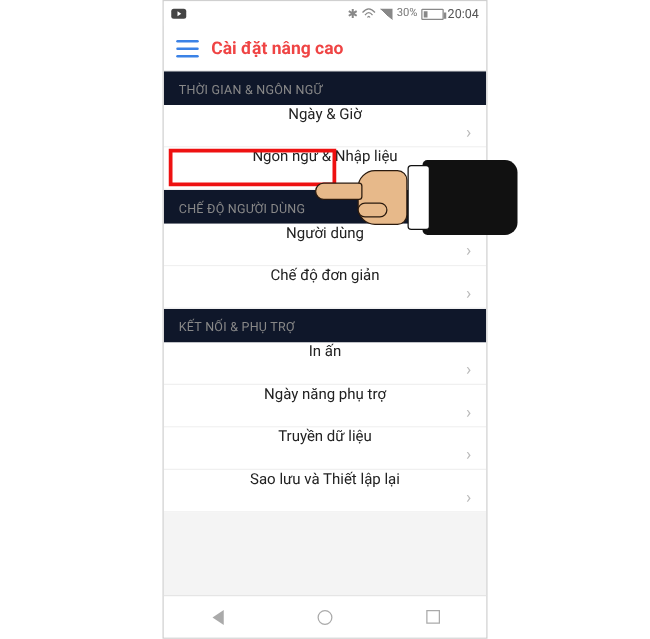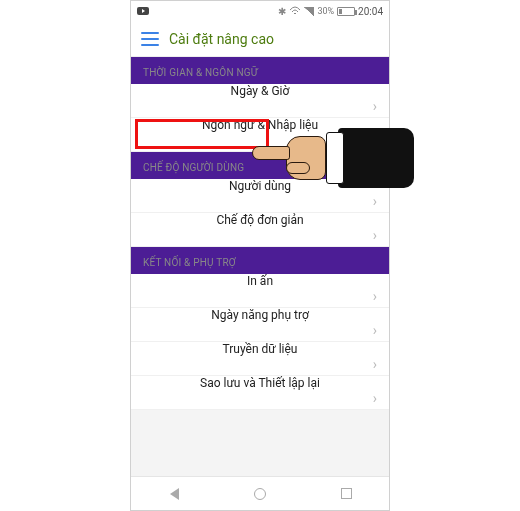--- a/index.html
+++ b/index.html
@@ -4,23 +4,23 @@
 <style>
   * { margin:0; padding:0; box-sizing:border-box; font-family:-apple-system,Roboto,Arial,sans-serif; }
   body { background:#fff; display:flex; justify-content:center; }
   .phone { width:260px; height:511px; margin:0 auto; background:#fff; border:1px solid #d0d0d0; position:relative; overflow:hidden; }
   .status-bar { height:20px; background:#fff; display:flex; align-items:center; padding:0 6px; font-size:10px; color:#555; }
   .status-left { flex:0 0 auto; display:flex; align-items:center; gap:4px;}
   .status-right { margin-left:auto; display:flex; align-items:center; gap:3px; }
   .header { height:36px; display:flex; align-items:center; padding:0 10px; gap:10px; border-bottom:1px solid #eee; }
   .hamburger { width:18px; height:14px; display:flex; flex-direction:column; justify-content:space-between; }
   .hamburger span { display:block; height:2px; background:#3b82e6; border-radius:1px; }
-  .header-title { font-size:14px; color:#4d7c0f; }
+  .header-title { font-size:14px; color:#ef4444;font-weight:bold; }
   .content { background:#f4f4f4; height:calc(100% - 20px - 36px - 34px); overflow:hidden; }
-  .section-header { font-size:10px; color:#888; padding:10px 12px 6px; background:#4c1d95; letter-spacing:.2px; }
+  .section-header { font-size:10px; color:#888; padding:10px 12px 6px; background:#0f172a; letter-spacing:.2px; }
   .row { background:#fff; height:34px; display:flex; align-items:center; padding:0 12px; border-bottom:1px solid #f0f0f0; font-size:12px; color:#222; position:relative;flex-direction:column; }
   .row .chev { margin-left:auto; color:#bbb; font-size:14px; }
   .highlight-box { position:absolute; left:4px; top:1px; width:134px; height:30px; border:3px solid #e11; pointer-events:none; }
   .nav-bar { position:absolute; bottom:0; left:0; right:0; height:34px; background:#fff; border-top:1px solid #e5e5e5; display:flex; justify-content:space-around; align-items:center; }
   .nav-btn { width:30px; height:30px; display:flex; align-items:center; justify-content:center; color:#888; }
   .tri { width:0; height:0; border-top:6px solid transparent; border-bottom:6px solid transparent; border-right:9px solid #aaa; }
   .circ { width:12px; height:12px; border:1.5px solid #aaa; border-radius:50%; }
   .sq { width:11px; height:11px; border:1.5px solid #aaa; }
   
   .hand { position:absolute; left:264px; top:118px; width:150px; height:84px; pointer-events:none; }

